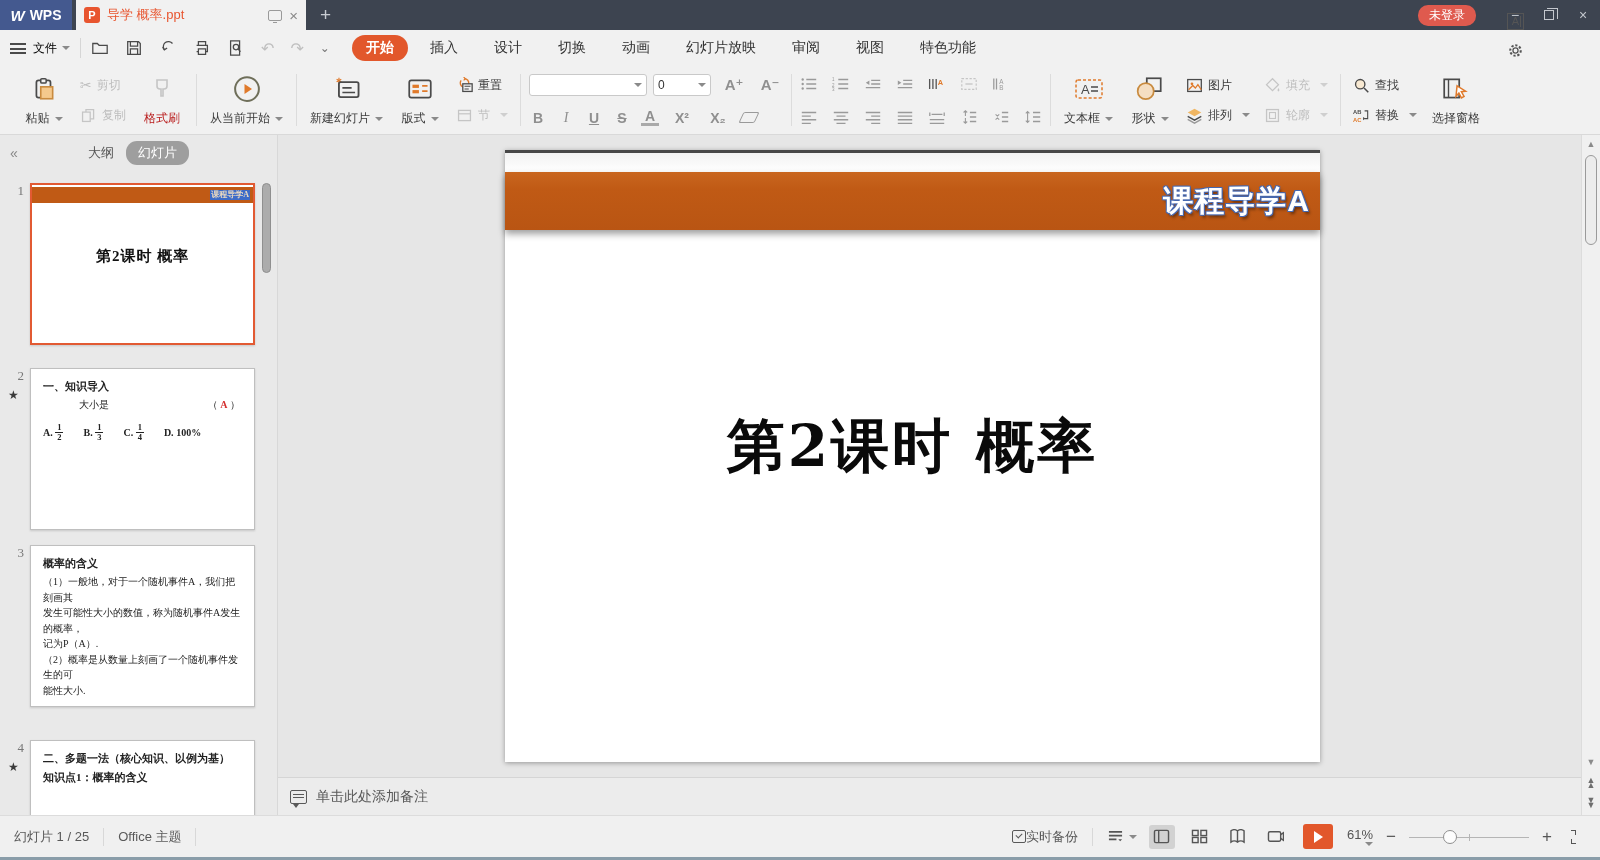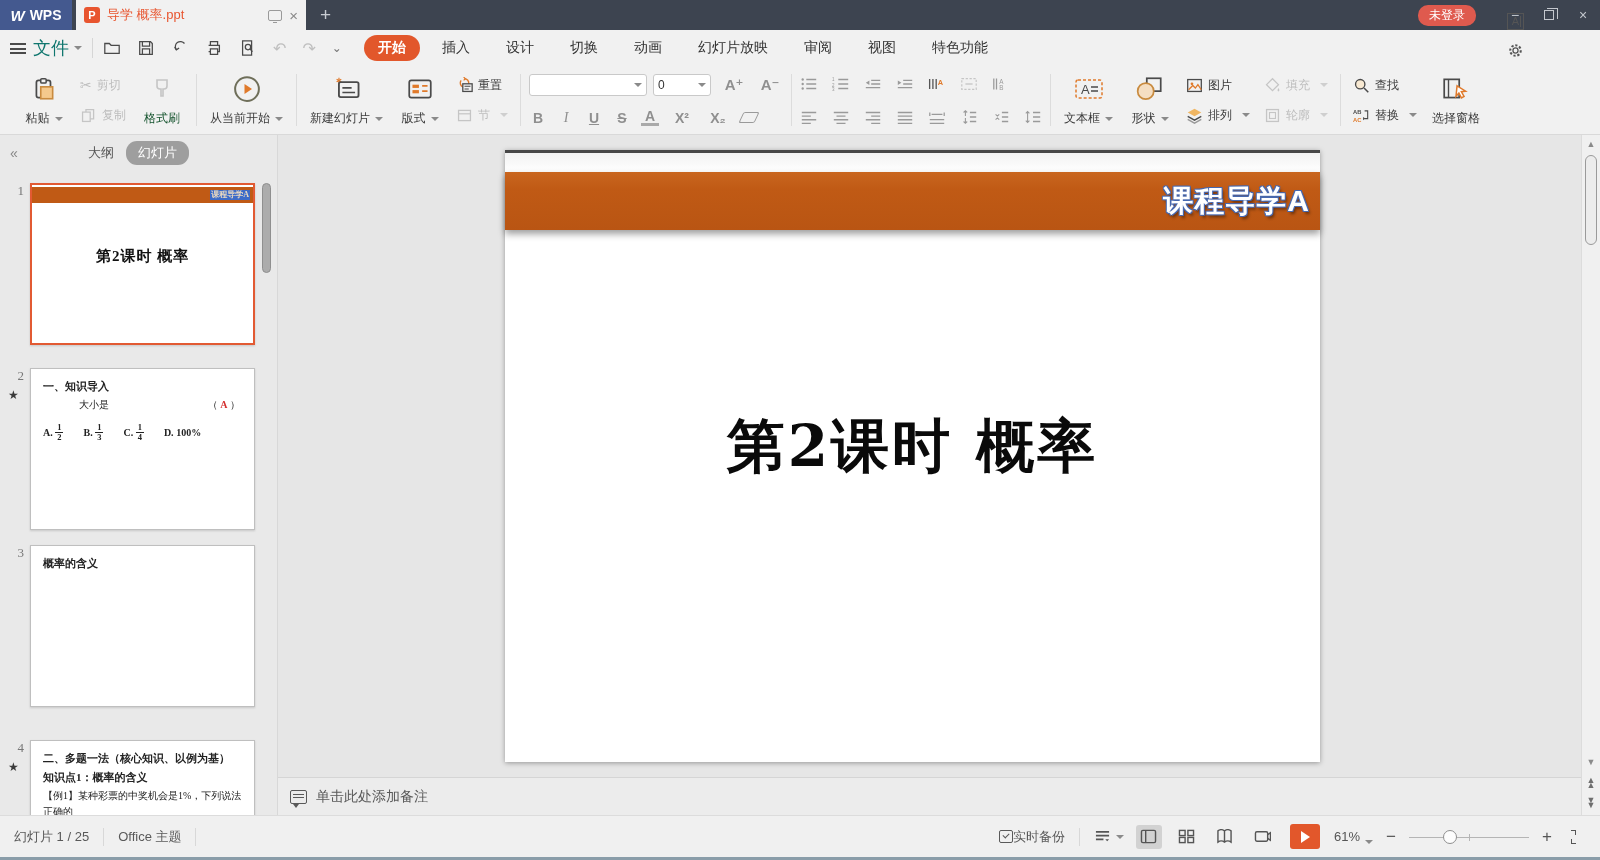--- a/index.html
+++ b/index.html
@@ -21,21 +21,21 @@
   .tb-spacer { flex:1; }
   .login-badge { align-self:center; background:#DF5A4E; color:#fff; font-size:12px; border-radius:10px; padding:2px 11px; margin-right:22px; }
   .winbtn { width:34px; display:flex; align-items:center; justify-content:center; color:#C4C8CE; font-size:14px; }
   .restore-glyph { width:10px; height:10px; border:1px solid #C4C8CE; position:relative; }
   .restore-glyph::before { content:""; position:absolute; top:-3px; left:2px; width:10px; height:10px; border:1px solid #C4C8CE; border-bottom:none; border-left:none; }
 
   
   .menubar { position:absolute; top:30px; left:0; right:0; height:36px; background:#F1F1F1; display:flex; align-items:center; padding:0 10px; }
   .hamburger { width:16px; height:11px; border-top:2px solid #4a4a4a; border-bottom:2px solid #4a4a4a; position:relative; margin-right:7px; }
   .hamburger::after { content:""; position:absolute; top:3px; left:0; right:0; height:2px; background:#4a4a4a; }
-  .file-label { font-size:18px; color:#0f766e; }
+  .file-label { font-size:12px; color:#000000; }
   .dd { display:inline-block; width:0; height:0; border-left:4px solid transparent; border-right:4px solid transparent; border-top:4px solid #8a8a8a; margin-left:5px; }
   .v-div { width:1px; height:20px; background:#D6D6D6; margin:0 10px; }
   .qbar { display:flex; align-items:center; gap:16px; margin-right:8px; }
   .qicon { width:18px; height:18px; stroke:#4a4a4a; fill:none; stroke-width:1.4; }
   .menu-tabs { display:flex; align-items:center; gap:8px; margin-left:14px; }
   .mtab { font-size:14px; color:#333; padding:4px 14px; }
   .mtab.active { background:#E2572B; color:#fff; border-radius:14px; font-weight:bold; }
   .menubar-right { margin-left:auto; display:flex; align-items:flex-start; gap:12px; padding-right:14px;flex-direction:column; }
   .searchbox { display:flex; align-items:center; gap:6px; color:#666; font-size:13px; }
   .mag { width:11px; height:11px; border:1.5px solid #666; border-radius:50%; position:relative; }
@@ -45,21 +45,21 @@
   .dots { color:#555; font-size:14px; letter-spacing:0; }
   .chev-up { color:#555; font-size:13px; }
 
   
   .ribbon { position:absolute; top:66px; left:0; right:0; height:69px; background:#F1F1F1; border-bottom:1px solid #D9D9D9; display:flex; align-items:stretch; padding:4px 6px 4px 10px; }
   .rgroup { display:flex; align-items:stretch; gap:6px; padding:0 8px; }
   .rdiv { width:1px; background:#DCDCDC; margin:4px 0; }
   .bigbtn { display:flex; flex-direction:column; align-items:center; justify-content:space-between; padding:4px 5px 3px; min-width:52px; }
   .bigbtn .bicon { height:30px; display:flex; align-items:center; justify-content:center; }
   .blabel { font-size:12px; color:#3b3b3b; display:flex; align-items:center; white-space:nowrap; }
-  .dis .blabel { color:#14532d; }
+  .dis .blabel { color:#b91c1c; }
   .dis .dd { border-top-color:#CFCFCF; }
   .colbtns { display:flex; flex-direction:column; justify-content:space-around; }
   .rowbtn { display:flex; align-items:center; gap:5px; font-size:12px; color:#3b3b3b; padding:2px 4px; white-space:nowrap; }
   .rowbtn.dis { color:#BDBDBD; }
   .ric { width:17px; height:17px; flex:0 0 auto; }
   .combo { background:#fff; border:1px solid #C9C9C9; border-radius:3px; height:22px; display:flex; align-items:center; justify-content:space-between; padding:0 4px; font-size:12px; color:#333; }
   .fontgrid { display:flex; flex-direction:column; justify-content:space-around; }
   .fmt-row { display:flex; align-items:center; gap:10px; }
   .fmt { font-size:14px; color:#8F8F8F; font-weight:bold; width:18px; text-align:center; }
   .fmt.i { font-style:italic; font-weight:normal; font-family:"Liberation Serif",serif; }
@@ -128,21 +128,21 @@
   .backup { display:flex; align-items:center; gap:0; margin-left:auto; }
   .chk { width:14px; height:13px; border:1.4px solid #595959; border-radius:2px; position:relative; }
   .chk::after { content:""; position:absolute; left:3px; top:2px; width:5px; height:3px; border-left:1.6px solid #595959; border-bottom:1.6px solid #595959; transform:rotate(-45deg); }
   .viewbtns { display:flex; align-items:center; gap:12px; }
   .vic { width:26px; height:24px; display:flex; align-items:center; justify-content:center; border-radius:3px; }
   .vic.active { background:#D2D2D2; }
   .vicon { width:17px; height:15px; stroke:#555; fill:none; stroke-width:1.5; }
   .playbtn { width:30px; height:25px; background:#E2572B; border-radius:3px; display:flex; align-items:center; justify-content:center; margin:0 14px; }
   .playtri { width:0; height:0; border-left:9px solid #fff; border-top:6px solid transparent; border-bottom:6px solid transparent; margin-left:2px; }
   .zoomctl { display:flex; align-items:center; gap:10px; }
-  .zoom-val { font-size:13px; color:#555; display:flex; align-items:flex-end; }
+  .zoom-val { font-size:13px; color:#555; display:flex; align-items:flex-end;flex-direction:column; }
   .zminus,.zplus { font-size:17px; color:#555; width:16px; text-align:center; }
   .slider { position:relative; width:120px; height:16px; }
   .slider .track { position:absolute; top:8px; left:0; right:0; height:1.4px; background:#B5B5B5; }
   .slider .tick { position:absolute; top:5px; left:50%; width:1.4px; height:7px; background:#B5B5B5; }
   .slider .handle { position:absolute; top:1px; left:28%; width:14px; height:14px; background:#FDFDFD; border:1.4px solid #8F8F8F; border-radius:50%; }
   .fitscr { width:15px; height:14px; position:relative; margin-left:6px; }
   .fitscr::before,.fitscr::after { content:""; position:absolute; width:4px; height:4px; border:1.6px solid #555; }
   .fitscr::before { left:0; top:0; border-right:none; border-bottom:none; box-shadow:11px 0 0 -1.6px transparent; }
   .fitscr::after { right:0; bottom:0; border-left:none; border-top:none; }
   .corner2::before { content:""; position:absolute; right:0; top:0; width:4px; height:4px; border:1.6px solid #555; border-left:none; border-bottom:none; }
@@ -578,32 +578,36 @@
             </div>
           </div>
         </div>
       </div>
 
       <div class="thumb-wrap m15">
         <span class="thumb-num">3</span>
         <div class="thumb">
           <div class="t-body">
             <div class="t-h">概率的含义</div>
+            <div class="t-prewrap">（1）一般地，对于一个随机事件A，我们把刻画其
+发生可能性大小的数值，称为随机事件A发生的概率，
+记为P（A）.
+（2）概率是从数量上刻画了一个随机事件发生的可
+能性大小.</div>
           </div>
         </div>
       </div>
 
       <div class="thumb-wrap m33">
         <span class="thumb-num">4</span>
         <span class="thumb-star">★</span>
         <div class="thumb">
           <div class="t-body">
             <div class="t-h">二、多题一法（核心知识、以例为基）</div>
             <div class="t-h">知识点1：概率的含义</div>
-            <div>【例1】某种彩票的中奖机会是1%，下列说法正确的</div>
 
           </div>
         </div>
       </div>
 
       <div class="sb-scroll"></div>
     </div>
 
     <div class="main">
       <div class="slide-canvas">

